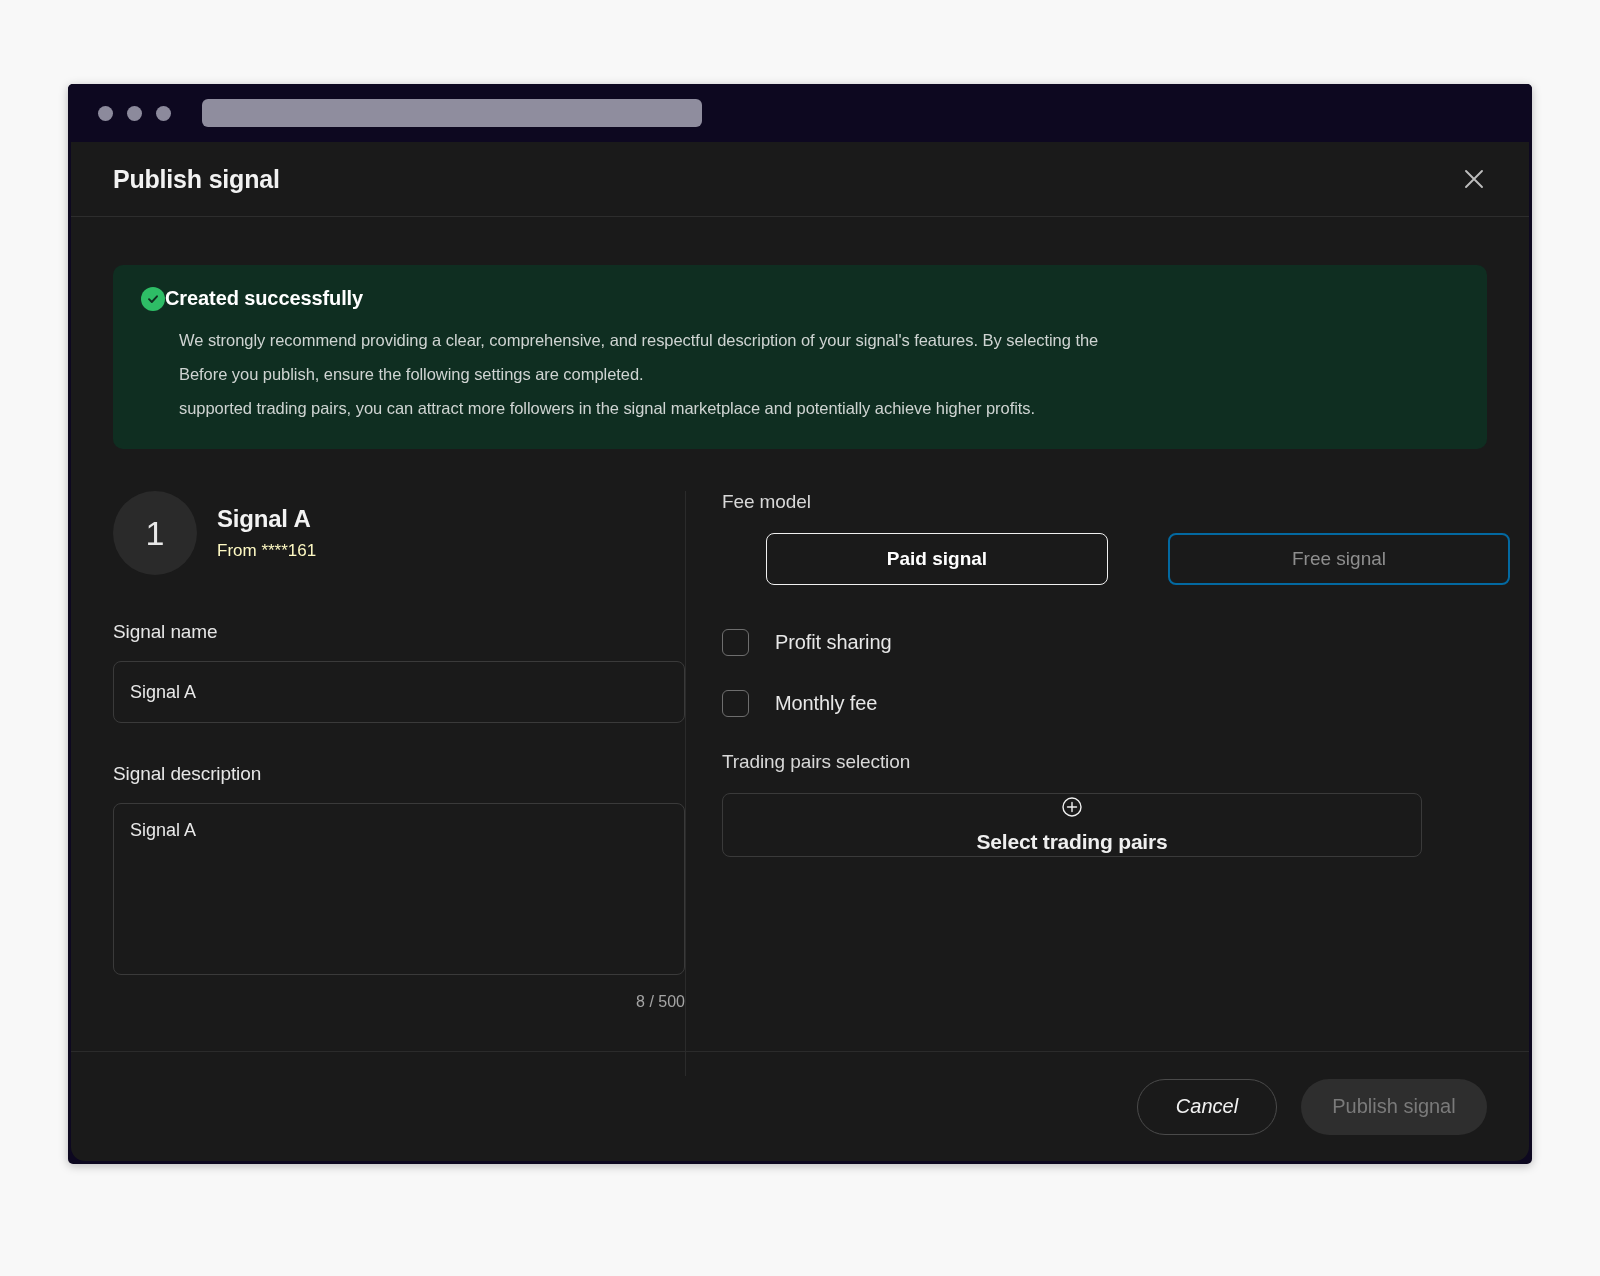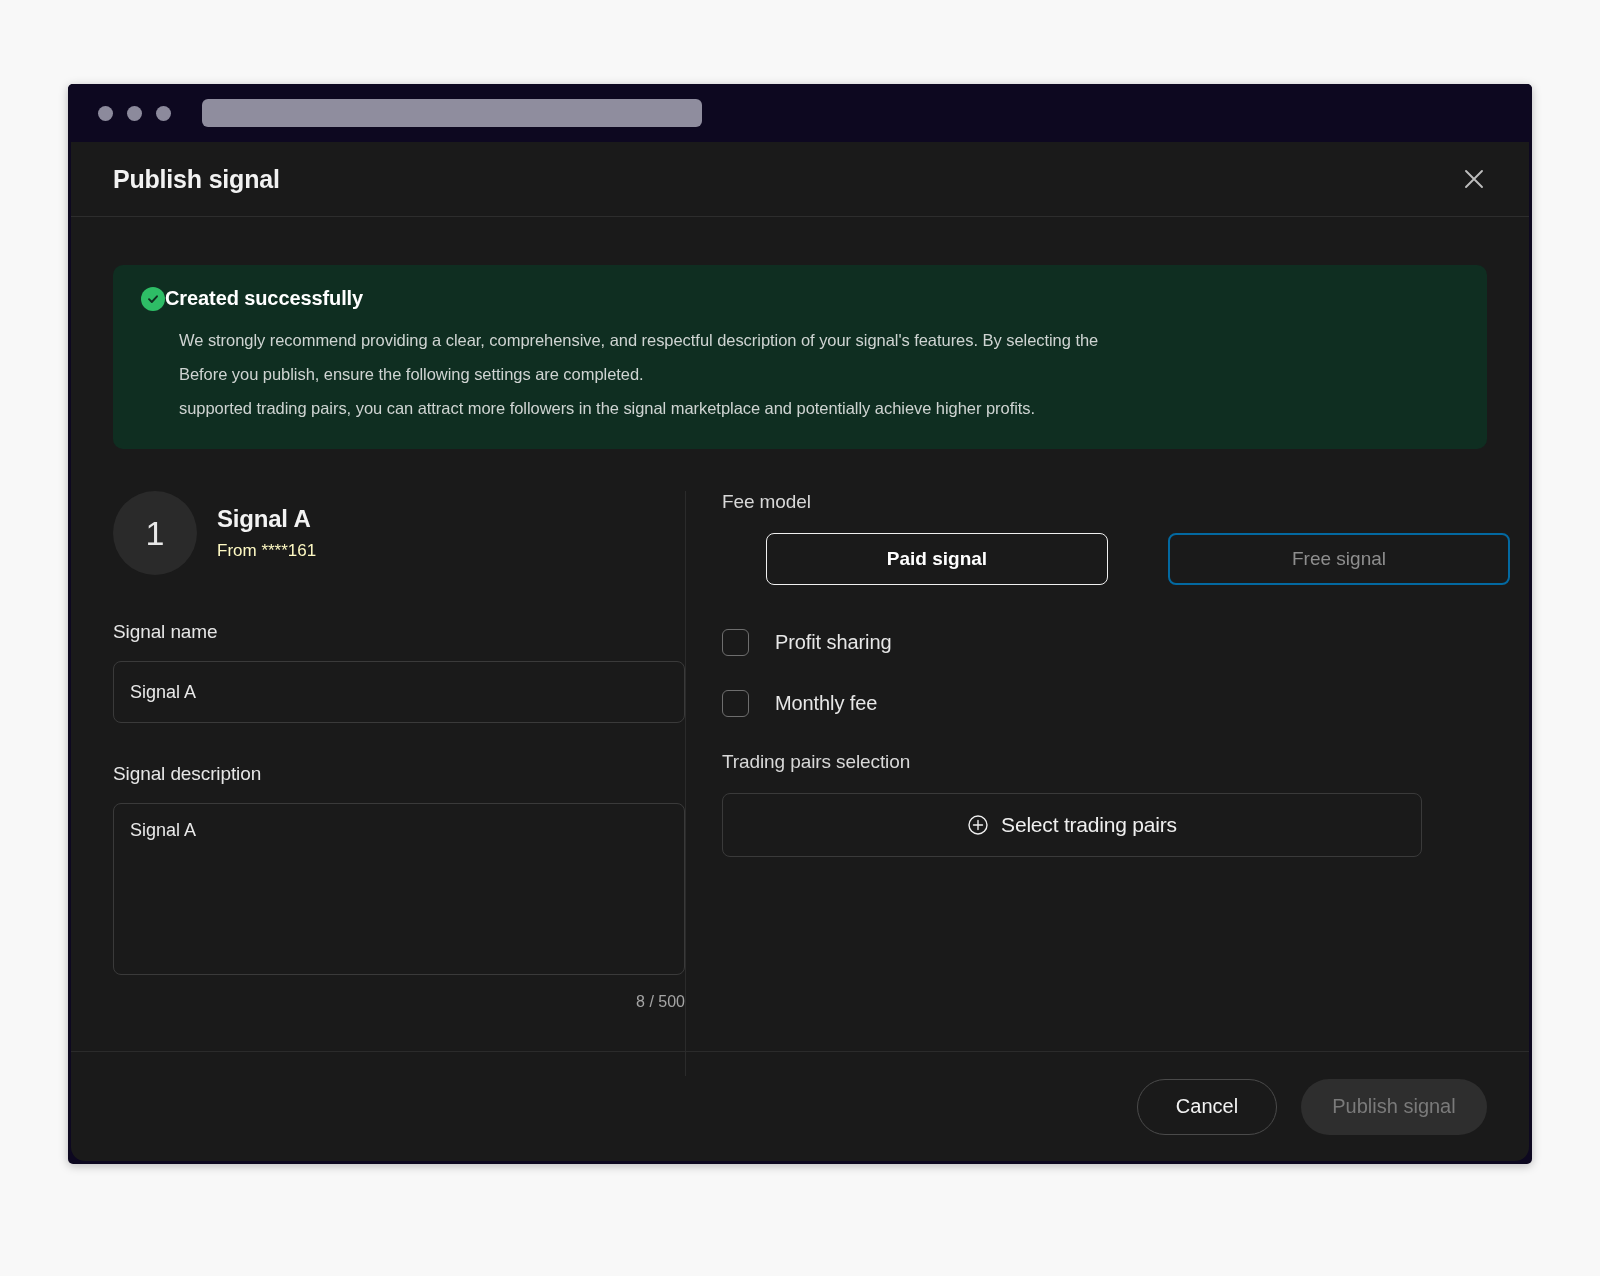--- a/index.html
+++ b/index.html
@@ -282,24 +282,25 @@
   .select-pairs-btn {
     width: 700px;
     height: 64px;
     border: 1px solid #3a3a3a;
     border-radius: 8px;
     background: transparent;
     display: flex; align-items: center; justify-content: center;
     gap: 12px;
     color: #efefef;
     font-size: 21px;
-    font-weight: normal;
+    font-weight: bold;
     cursor: pointer;
     font-family: "Liberation Sans", sans-serif;
     letter-spacing: -0.2px;
+    flex-direction: column;
   }
 
   
   .modal-footer {
     position: absolute;
     left: 0; bottom: 0;
     width: 100%;
     height: 110px;
     border-top: 1px solid #2b2b2b;
     display: flex;
@@ -310,20 +311,21 @@
   }
   .btn-cancel {
     width: 140px; height: 56px;
     border-radius: 28px;
     border: 1px solid #4a4a4a;
     background: transparent;
     color: #f2f2f2;
     font-size: 20px;
     cursor: pointer;
     font-family: "Liberation Sans", sans-serif;
+    font-style: italic;
   }
   .btn-publish {
     width: 186px; height: 56px;
     border-radius: 28px;
     border: none;
     background: #2e2e2e;
     color: #7a7a7a;
     font-size: 20px;
     cursor: not-allowed;
     font-family: "Liberation Sans", sans-serif;

